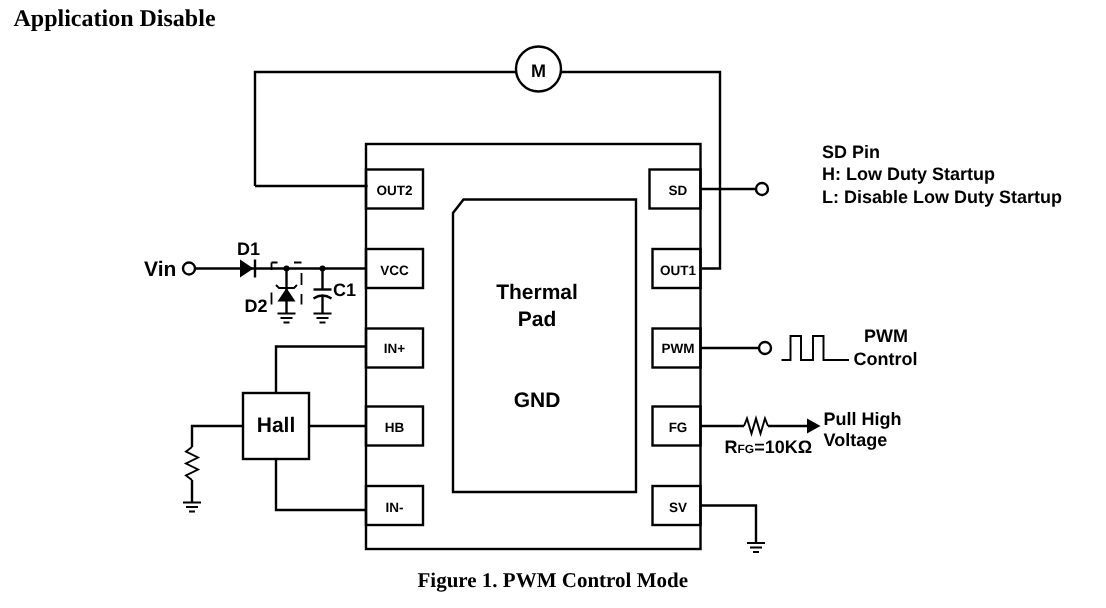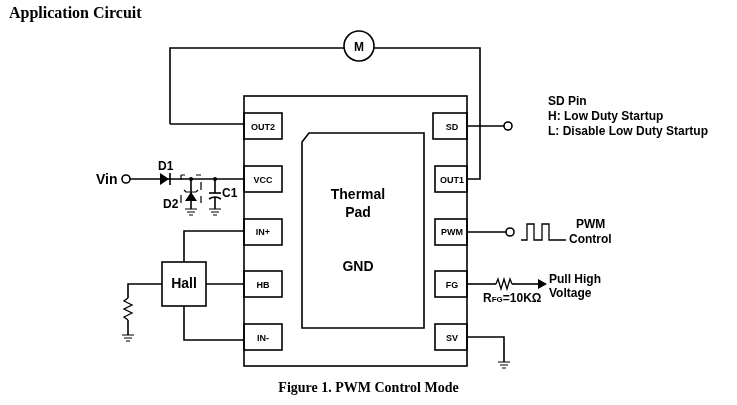--- a/index.html
+++ b/index.html
@@ -15,21 +15,21 @@
   svg { position: absolute; left: 0; top: 0; }
   svg text { font-family: "Liberation Sans", sans-serif; font-weight: bold; fill: #000; }
   .pin { font-size: 9px; }
   .lbl { font-size: 12px; }
   .big { font-size: 14px; }
   .w { stroke: #000; stroke-width: 1.6; fill: none; }
 </style>
 </head>
 <body>
 
-<div class="heading">Application Circuit</div>
+<div class="heading">Application Disable</div>
 
 <svg width="737" height="405" viewBox="0 0 737 405">
 
   <g>
     <polyline class="w" points="170,124 170,48 344,48"></polyline>
     <polyline class="w" points="374,48 480,48 480,179 468,179"></polyline>
     <polyline class="w" points="170,124 245,124"></polyline>
   </g>
   <g>
     <circle cx="359" cy="46" r="15" class="w"></circle>

